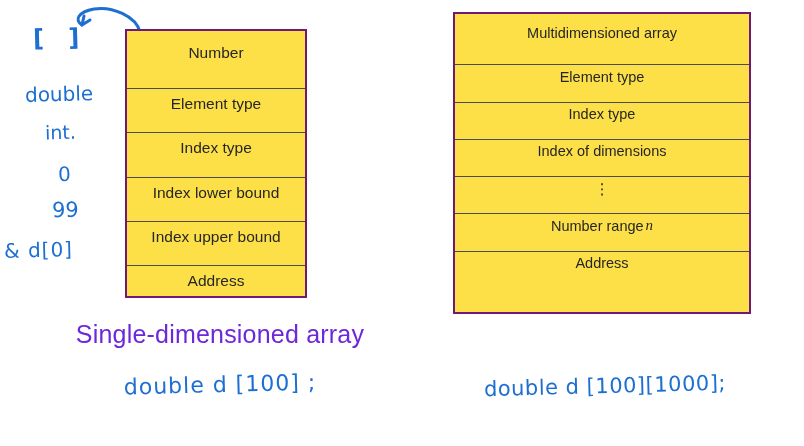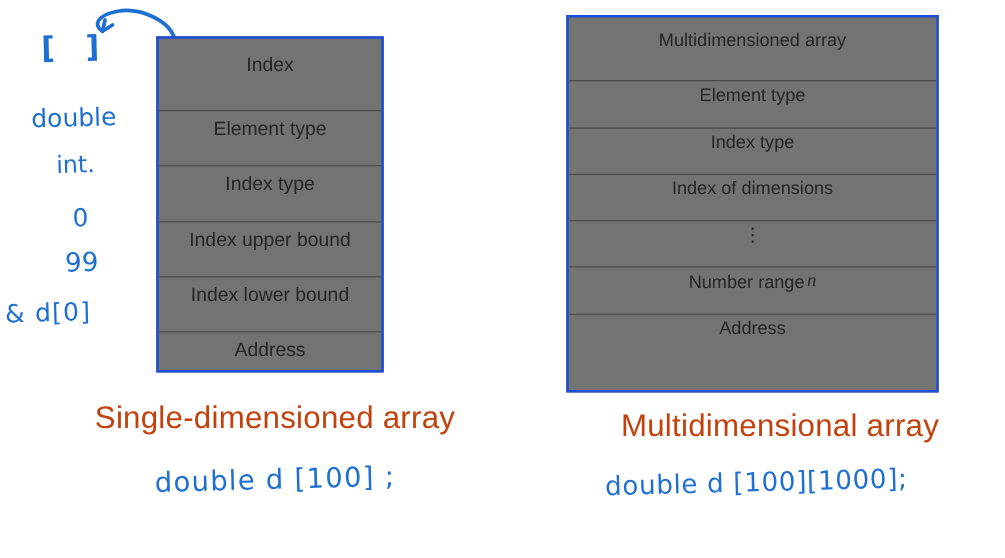--- a/index.html
+++ b/index.html
@@ -7,22 +7,22 @@
     position:relative;
     width:804px;height:446px;
     background:#ffffff;
     overflow:hidden;
     font-family:"Liberation Sans", sans-serif;
   }
   
   .rec-table{
     position:absolute;
     display:grid;
-    border:2px solid #1d4ed8;
-    background:#737373;
+    border:2px solid #701a75;
+    background:#fde047;
     box-sizing:border-box;
   }
   .rec-table .cell{
     display:flex;align-items:center;justify-content:center;
     color:#262626;
     box-sizing:border-box;
   }
   .rec-table .cell + .cell{border-top:1.5px solid #4c4c4c;margin-top:13px;}
   #left-table{
     left:125px;top:29px;width:182px;height:269px;
@@ -37,21 +37,21 @@
   .dots-cell{
     font-size:15px;
     letter-spacing:0;
     line-height:1;
     color:#262626;
   }
   .var-italic{font-style:italic;font-family:"Liberation Serif", serif;font-size:15px;padding-left:2px;}
   
   .caption{
     position:absolute;
-    color:#c2410c;
+    color:#6d28d9;
     font-size:25px;
     letter-spacing:0.2px;
     text-align:center;
     white-space:nowrap;
   }
   #caption-left{left:40px;top:320px;width:360px;}
   #caption-right{left:450px;top:327px;width:348px;}
   
   .ink{
     position:absolute;
@@ -76,25 +76,25 @@
 <body>
 
 <div class="canvas">
 
   <svg id="arrow-svg" width="112" height="34" viewBox="0 0 112 34">
     <path d="M104,28 C100,12 76,2 58,5 C42,8 38,16 46,21" fill="none" stroke="#1e6fd2" stroke-width="3" stroke-linecap="round"></path>
     <path d="M46,21 l8,-5 M46,21 l2,-9" fill="none" stroke="#1e6fd2" stroke-width="3" stroke-linecap="round"></path>
   </svg>
 
   <div class="rec-table" id="left-table">
-    <div class="cell">Index</div>
+    <div class="cell">Number</div>
     <div class="cell">Element type</div>
     <div class="cell">Index type</div>
+    <div class="cell">Index lower bound</div>
     <div class="cell">Index upper bound</div>
-    <div class="cell">Index lower bound</div>
     <div class="cell">Address</div>
   </div>
 
   <div class="rec-table" id="right-table">
     <div class="cell">Multidimensioned array</div>
     <div class="cell">Element type</div>
     <div class="cell">Index type</div>
     <div class="cell">Index of dimensions</div>
     <div class="cell dots-cell">⋮</div>
     <div class="cell">
@@ -105,18 +105,17 @@
   </div>
 
   <div class="ink" id="ink-brackets">[ ]</div>
   <div class="ink" id="ink-double">double</div>
   <div class="ink" id="ink-int">int.</div>
   <div class="ink" id="ink-zero">0</div>
   <div class="ink" id="ink-99">99</div>
   <div class="ink" id="ink-addr">&amp; d[0]</div>
 
   <div class="caption" id="caption-left">Single-dimensioned array</div>
-  <div class="caption" id="caption-right">Multidimensional array</div>
 
   <div class="ink" id="ink-code-left">double d [100] ;</div>
   <div class="ink" id="ink-code-right">double d [100][1000];</div>
 
 </div>
 
 </body></html>

